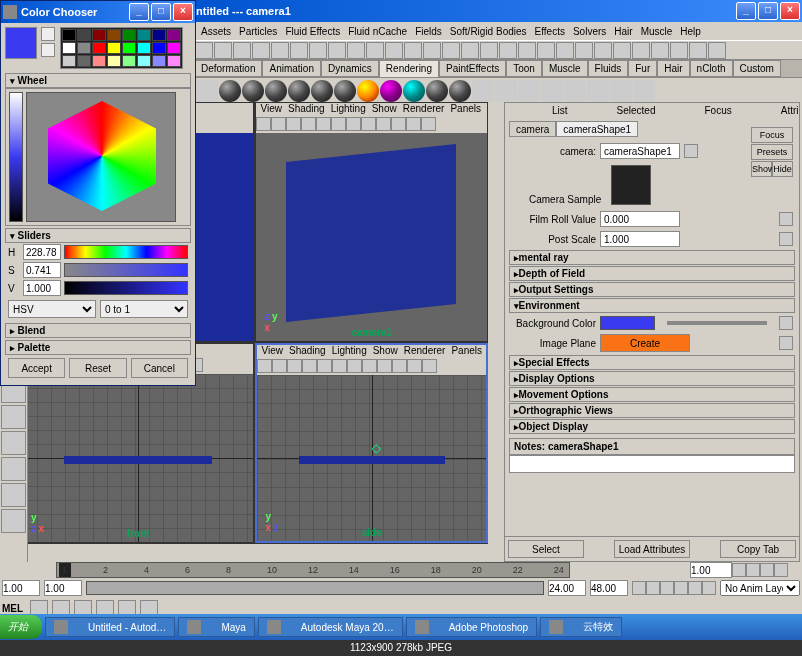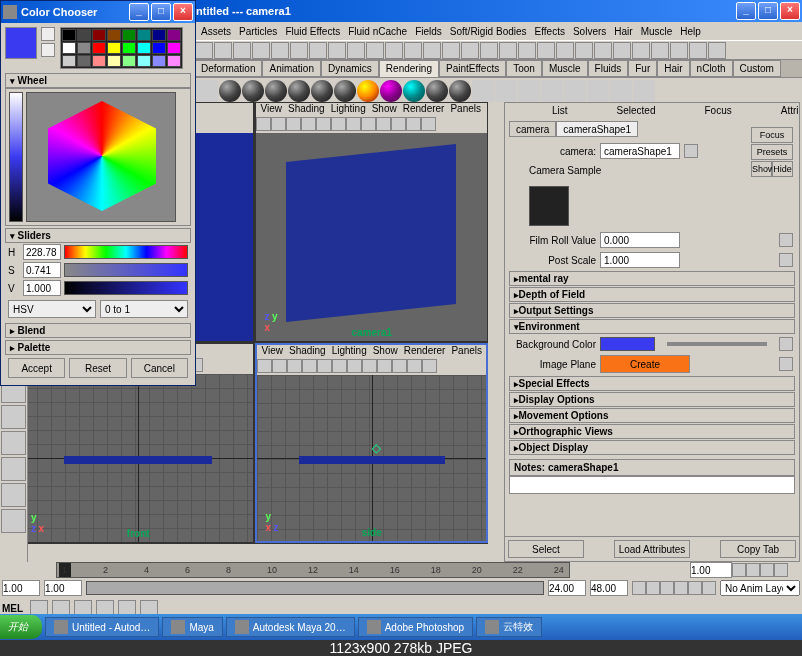--- a/index.html
+++ b/index.html
@@ -83,43 +83,43 @@
 .attr-body { flex:1; overflow-y:auto; padding:4px; }
 .attr-row { display:flex; align-items:center; gap:4px; padding:2px; }
 .attr-row label { width:85px; text-align:right; font-size:10px; }
 .attr-row input[type=text] { width:80px; height:16px; border:1px solid #888; padding:0 3px; }
 .attr-row select { width:100px; height:18px; border:1px solid #888; background:#eee; }
 .attr-side-btns { position:absolute; right:6px; top:24px; display:flex; flex-direction:column; gap:1px; }
 .attr-side-btns button { width:42px; height:16px; font-size:9px; border:1px solid #888; background:#d4d0c8; }
 .attr-section { border:1px solid #888; background:#d4d0c8; margin:1px 0; padding:1px 4px; font-weight:bold; display:flex; align-items:center; cursor:pointer; }
 .attr-section::before { content:"▸ "; font-size:9px; }
 .attr-section.open::before { content:"▾ "; }
-.camera-sample { display:flex; align-items:flex-start; gap:10px; padding:4px 20px;flex-direction:column; }
+.camera-sample { display:flex; align-items:flex-end; gap:10px; padding:4px 20px; }
 .camera-sample .thumb { width:40px; height:40px; background:#222; border:1px solid #555; }
 .color-swatch { width:55px; height:14px; background:#3a3af0; border:1px solid #555; }
 .attr-btns-bottom { display:flex; gap:30px; padding:3px; border-top:1px solid #888; }
 .attr-btns-bottom button { flex:1; height:18px; border:1px solid #888; background:#d4d0c8; font-size:10px; }
 
 
 .timeline { position:absolute; left:0; right:0; top:562px; height:56px; background:#d4d0c8; }
 .tl-ruler { height:16px; background:#9a9690; display:flex; position:relative; border:1px solid #555; margin:0 120px 0 28px; }
 .tl-ruler span { position:absolute; color:#333; font-size:9px; top:2px; }
 .tl-marker { position:absolute; left:2px; top:0; width:12px; height:14px; background:#222; }
 .tl-row2 { display:flex; gap:4px; padding:2px; align-items:center; }
 .tl-row2 input { width:38px; height:16px; border:1px solid #888; }
 .tl-inner { flex:1; height:14px; background:#aaa; border:1px solid #555; }
 .tl-controls { display:flex; gap:4px; padding:2px; align-items:center; }
 .tl-controls div { width:18px; height:16px; border:1px solid #888; background:#ccc; }
 
 
 .taskbar { position:absolute; left:0; right:0; bottom:16px; height:26px; background:linear-gradient(#3d91e0,#225fbd); display:flex; align-items:center; }
 .start { background:linear-gradient(#5c5,#282); color:#fff; font-weight:normal; padding:4px 14px 4px 8px; border-radius:0 10px 10px 0; height:24px; display:flex; align-items:center; font-style:italic; font-size:12px; }
-.task { background:#3d7cc8; color:#fff; padding:3px 8px; margin-left:3px; height:20px; border:1px solid #2a5a9a; display:flex; align-items:center; gap:4px; font-size:10px; }
+.task { background:#3d7cc8; color:#fff; padding:3px 8px; margin-left:3px; height:20px; border:1px solid #2a5a9a; display:flex; align-items:center; gap:20px; font-size:10px; }
 .task .ti { width:14px; height:14px; background:#888; }
-.footer { position:absolute; left:0; right:0; bottom:0; height:16px; background:#333; color:#fff; text-align:center; font-size:14px; line-height:16px; }
+.footer { position:absolute; left:0; right:0; bottom:0; height:16px; background:#333; color:#fff; text-align:center; font-size:10px; line-height:16px; }
 .sq-btn { width:14px; height:14px; border:1px solid #888; background:#ccc; display:inline-block; }
 </style>
 </head>
 <body>
 
 <div class="maya">
   <div class="titlebar">
     <span class="title">ntitled  ---  camera1</span>
     <div class="winbtns">
       <div class="winbtn">_</div>

